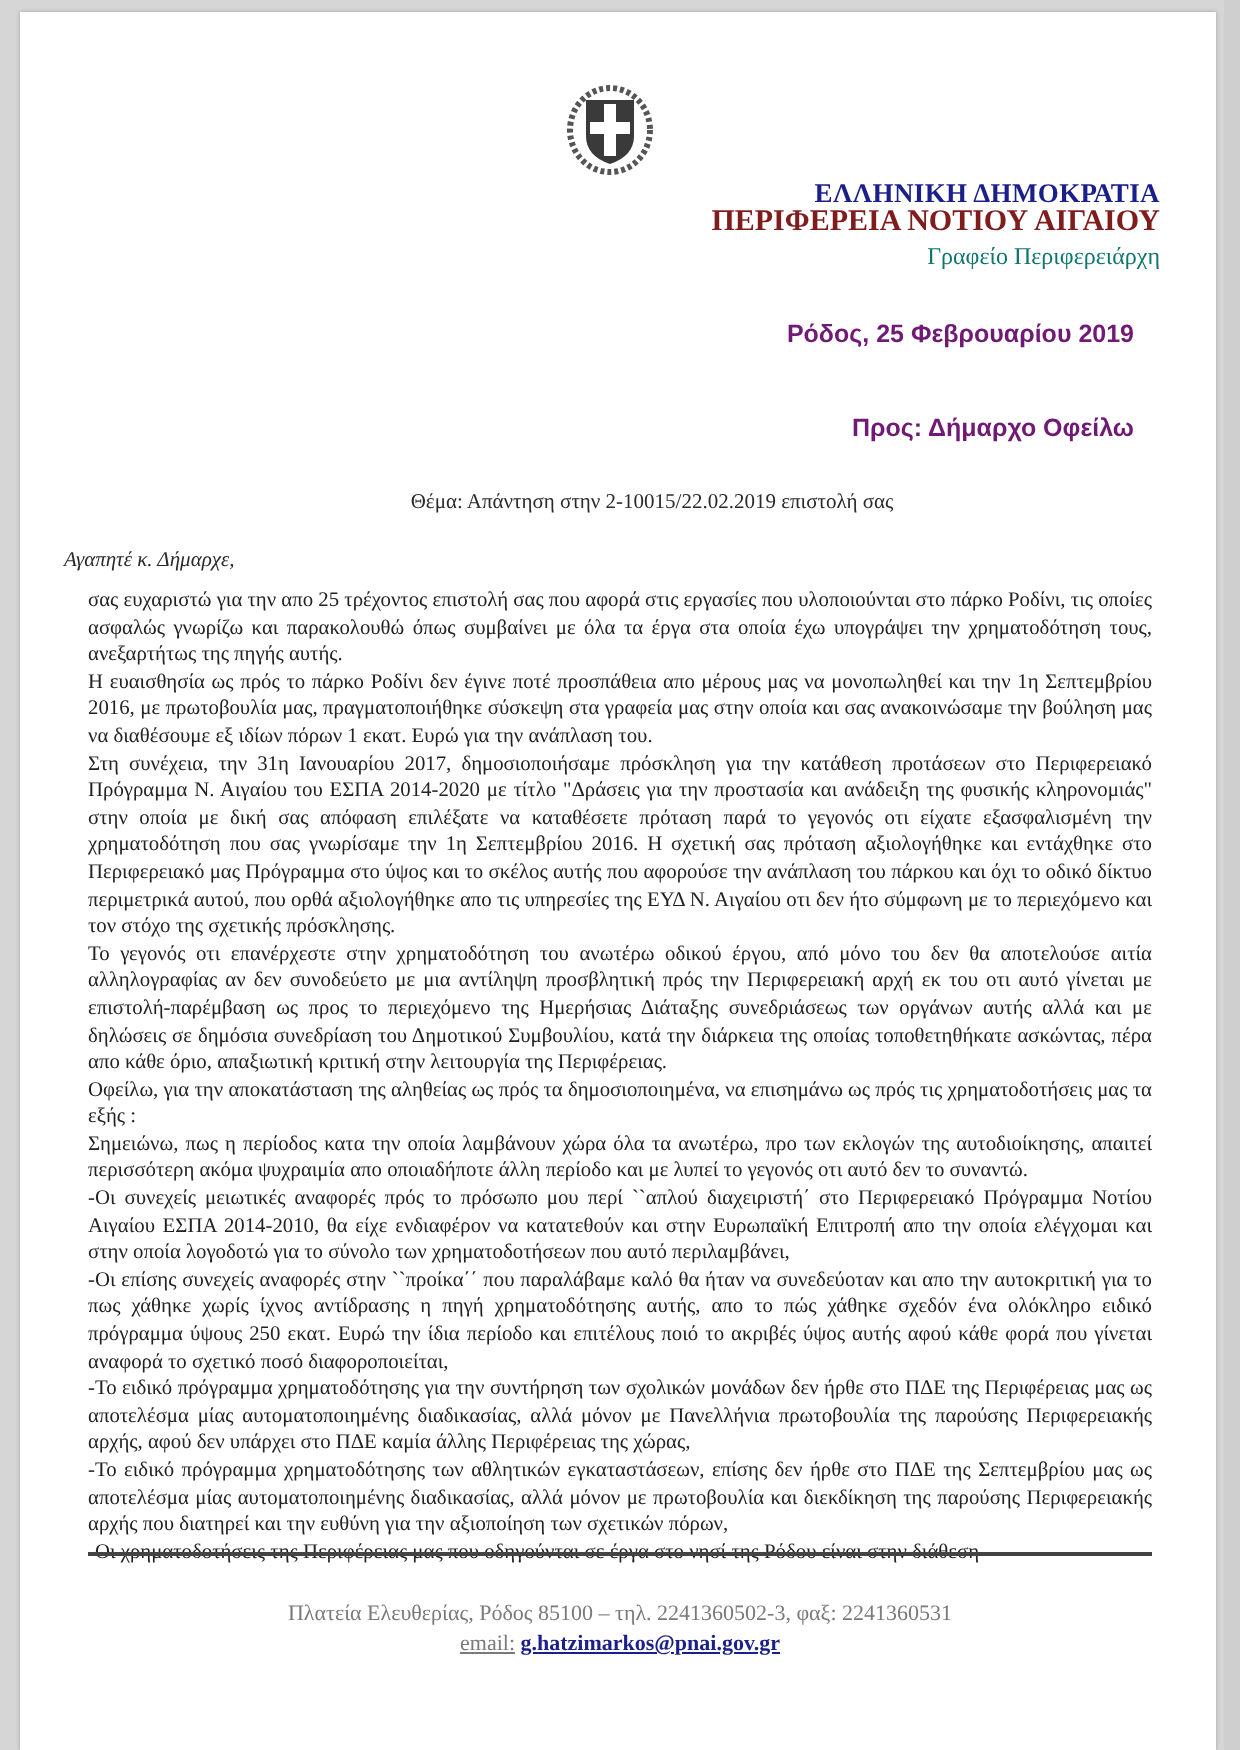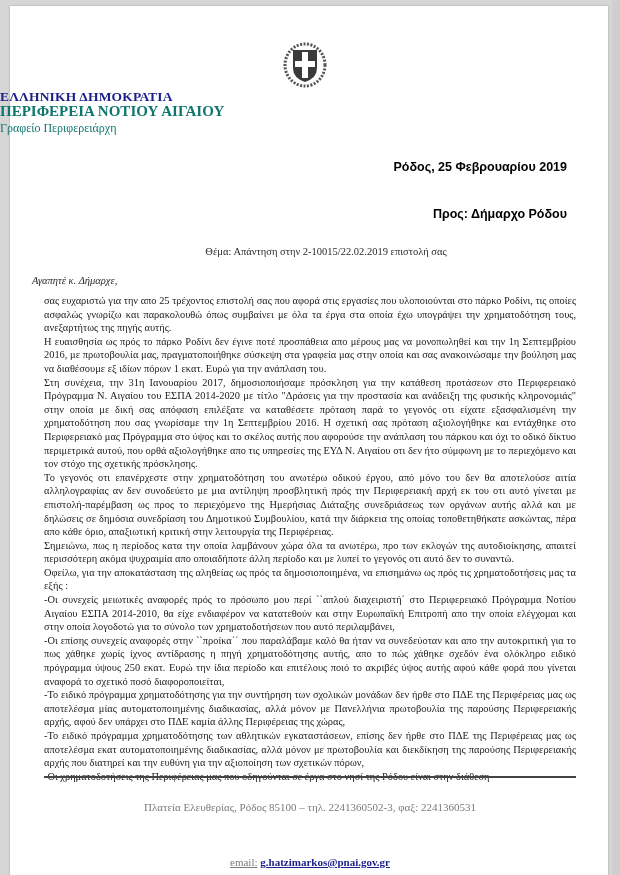--- a/index.html
+++ b/index.html
@@ -15,30 +15,30 @@
     box-shadow: 0 0 2px rgba(0,0,0,0.25);
   }
   .right-edge {
     position: absolute; left: 612px; top: 0; width: 8px; height: 875px;
     background: #cfcfcf;
   }
   .crest {
     position: absolute; left: 283px; top: 40px; width: 44px; height: 48px;
   }
   .hdr1, .hdr2, .hdr3 {
-    position: absolute; left: 0; width: 556px; text-align: left;
+    position: absolute; left: 0; width: 556px; text-align: right; padding-left: 24px;
   }
   .hdr1 { top: 89px; font-size: 13.5px; font-weight: bold; color: #1a1f8a; letter-spacing: 0.2px; }
-  .hdr2 { top: 103px; font-size: 15px; font-weight: bold; color: #0f766e; }
+  .hdr2 { top: 103px; font-size: 15px; font-weight: bold; color: #7f1d1d; }
   .hdr3 { top: 121px; font-size: 12px; color: #0f766e; }
 
   .meta {
     position: absolute; right: 53px; text-align: right;
     font-family: "Liberation Sans", sans-serif; font-weight: bold;
-    font-size: 12.5px; color: #000000; line-height: 17px;
+    font-size: 12.5px; color: #701a75; line-height: 17px;
   }
   .meta.date { top: 159px; }
   .meta.to { top: 206px; }
 
   .subject {
     position: absolute; left: 0; width: 620px; top: 246px; text-align: center;
     font-size: 10.5px; color: #2a2a2a; margin-left: 16px;
   }
   .greeting {
     position: absolute; left: 32px; top: 275px;
@@ -53,21 +53,21 @@
   .footer-rule {
     position: absolute; left: 44px; top: 776px; width: 532px; height: 2px;
     background: #444;
   }
   .footer-addr {
     position: absolute; left: 0; width: 620px; top: 801px; text-align: center;
     font-size: 11px; color: #7a7a7a;
   }
   .footer-email {
     position: absolute; left: 0; width: 620px; top: 816px; text-align: center;
-    font-size: 11px; color: #7a7a7a; margin-top: 40px;
+    font-size: 11px; color: #7a7a7a;
   }
   .footer-email .lbl { text-decoration: underline; }
   .footer-email a { color: #1a1f8a; font-weight: bold; text-decoration: underline; }
 </style>
 </head>
 <body>
 
 <div class="page"></div>
 <div class="right-edge"></div>
 
@@ -79,37 +79,37 @@
 </svg>
 
 <div class="hdr1">ΕΛΛΗΝΙΚΗ ΔΗΜΟΚΡΑΤΙΑ</div>
 <div class="hdr2">ΠΕΡΙΦΕΡΕΙΑ ΝΟΤΙΟΥ ΑΙΓΑΙΟΥ</div>
 <div class="hdr3">Γραφείο Περιφερειάρχη</div>
 
 <div class="meta date">
   <div>Ρόδος, 25 Φεβρουαρίου 2019</div>
 </div>
 <div class="meta to">
-  <div>Προς: Δήμαρχο Ρόδου</div>
+  <div>Προς: Δήμαρχο Οφείλω</div>
 </div>
 
 <div class="subject">Θέμα:  Απάντηση στην 2-10015/22.02.2019 επιστολή σας</div>
 <div class="greeting">Αγαπητέ κ. Δήμαρχε,</div>
 
 <div class="body">
   <p>σας ευχαριστώ για την απο 25 τρέχοντος επιστολή σας που αφορά στις εργασίες που υλοποιούνται στο πάρκο Ροδίνι, τις οποίες ασφαλώς γνωρίζω και παρακολουθώ όπως συμβαίνει με όλα τα έργα στα οποία έχω υπογράψει την χρηματοδότηση τους, ανεξαρτήτως της πηγής αυτής.</p>
   <p>Η ευαισθησία ως πρός το πάρκο Ροδίνι δεν έγινε ποτέ προσπάθεια απο μέρους μας να μονοπωληθεί και την 1η Σεπτεμβρίου 2016, με πρωτοβουλία μας, πραγματοποιήθηκε σύσκεψη στα γραφεία μας στην οποία και σας ανακοινώσαμε την βούληση μας να διαθέσουμε εξ ιδίων πόρων 1 εκατ. Ευρώ για την ανάπλαση του.</p>
   <p>Στη συνέχεια, την 31η Ιανουαρίου 2017, δημοσιοποιήσαμε πρόσκληση για την κατάθεση προτάσεων στο Περιφερειακό Πρόγραμμα Ν. Αιγαίου του ΕΣΠΑ 2014-2020 με τίτλο "Δράσεις για την προστασία και ανάδειξη της φυσικής κληρονομιάς" στην οποία με δική σας απόφαση επιλέξατε να καταθέσετε πρόταση παρά το γεγονός οτι είχατε εξασφαλισμένη την χρηματοδότηση που σας γνωρίσαμε την 1η Σεπτεμβρίου 2016. Η σχετική σας πρόταση αξιολογήθηκε και εντάχθηκε στο Περιφερειακό μας Πρόγραμμα στο ύψος και το σκέλος αυτής που αφορούσε την ανάπλαση του πάρκου και όχι το οδικό δίκτυο περιμετρικά αυτού, που ορθά αξιολογήθηκε απο τις υπηρεσίες της ΕΥΔ Ν. Αιγαίου οτι δεν ήτο σύμφωνη με το περιεχόμενο και τον στόχο της σχετικής πρόσκλησης.</p>
   <p>Το γεγονός οτι επανέρχεστε στην χρηματοδότηση του ανωτέρω οδικού έργου, από μόνο του δεν θα αποτελούσε αιτία αλληλογραφίας αν δεν συνοδεύετο με μια αντίληψη προσβλητική πρός την Περιφερειακή αρχή εκ του οτι αυτό γίνεται με επιστολή-παρέμβαση ως προς το περιεχόμενο της Ημερήσιας Διάταξης συνεδριάσεως των οργάνων αυτής αλλά και με δηλώσεις σε δημόσια συνεδρίαση του Δημοτικού Συμβουλίου, κατά την διάρκεια της οποίας τοποθετηθήκατε ασκώντας, πέρα απο κάθε όριο, απαξιωτική κριτική στην λειτουργία της Περιφέρειας.</p>
+  <p>Οφείλω, για την αποκατάσταση της αληθείας ως πρός τα δημοσιοποιημένα, να επισημάνω ως πρός τις χρηματοδοτήσεις μας τα εξής :</p>
   <p>Σημειώνω, πως η περίοδος κατα την οποία λαμβάνουν χώρα όλα τα ανωτέρω, προ των εκλογών της αυτοδιοίκησης, απαιτεί περισσότερη ακόμα ψυχραιμία απο οποιαδήποτε άλλη περίοδο και με λυπεί το γεγονός οτι αυτό δεν το συναντώ.</p>
-  <p>Οφείλω, για την αποκατάσταση της αληθείας ως πρός τα δημοσιοποιημένα, να επισημάνω ως πρός τις χρηματοδοτήσεις μας τα εξής :</p>
   <p>-Οι συνεχείς μειωτικές αναφορές πρός το πρόσωπο μου περί ``απλού διαχειριστή΄ στο Περιφερειακό Πρόγραμμα Νοτίου Αιγαίου ΕΣΠΑ 2014-2010, θα είχε ενδιαφέρον να κατατεθούν και στην Ευρωπαϊκή Επιτροπή απο την οποία ελέγχομαι και στην οποία λογοδοτώ για το σύνολο των χρηματοδοτήσεων που αυτό περιλαμβάνει,</p>
   <p>-Οι επίσης συνεχείς αναφορές στην ``προίκα΄΄ που παραλάβαμε καλό θα ήταν να συνεδεύοταν και απο την αυτοκριτική για το πως χάθηκε χωρίς ίχνος αντίδρασης η πηγή χρηματοδότησης αυτής, απο το πώς χάθηκε σχεδόν ένα ολόκληρο ειδικό πρόγραμμα ύψους 250 εκατ. Ευρώ την ίδια περίοδο και επιτέλους ποιό το ακριβές ύψος αυτής αφού κάθε φορά που γίνεται αναφορά το σχετικό ποσό διαφοροποιείται,</p>
   <p>-Το ειδικό πρόγραμμα χρηματοδότησης για την συντήρηση των σχολικών μονάδων δεν ήρθε στο ΠΔΕ της Περιφέρειας μας ως αποτελέσμα μίας αυτοματοποιημένης διαδικασίας, αλλά μόνον με Πανελλήνια πρωτοβουλία της παρούσης Περιφερειακής αρχής, αφού δεν υπάρχει στο ΠΔΕ καμία άλλης Περιφέρειας της χώρας,</p>
-  <p>-Το ειδικό πρόγραμμα χρηματοδότησης των αθλητικών εγκαταστάσεων, επίσης δεν ήρθε στο ΠΔΕ της Περιφέρειας μας ως αποτελέσμα εκατ αυτοματοποιημένης διαδικασίας, αλλά μόνον με πρωτοβουλία και διεκδίκηση της παρούσης Περιφερειακής αρχής που διατηρεί και την ευθύνη για την αξιοποίηση των σχετικών πόρων,</p>
+  <p>-Το ειδικό πρόγραμμα χρηματοδότησης των αθλητικών εγκαταστάσεων, επίσης δεν ήρθε στο ΠΔΕ της Σεπτεμβρίου μας ως αποτελέσμα μίας αυτοματοποιημένης διαδικασίας, αλλά μόνον με πρωτοβουλία και διεκδίκηση της παρούσης Περιφερειακής αρχής που διατηρεί και την ευθύνη για την αξιοποίηση των σχετικών πόρων,</p>
   <p>-Οι χρηματοδοτήσεις της Περιφέρειας μας που οδηγούνται σε έργα στο νησί της Ρόδου είναι στην διάθεση</p>
 </div>
 
 <div class="footer-rule"></div>
 <div class="footer-addr">Πλατεία Ελευθερίας, Ρόδος 85100 – τηλ. 2241360502-3, φαξ: 2241360531</div>
 <div class="footer-email">
   <span class="lbl">email:</span>
   <a>g.hatzimarkos@pnai.gov.gr</a>
 </div>
 

